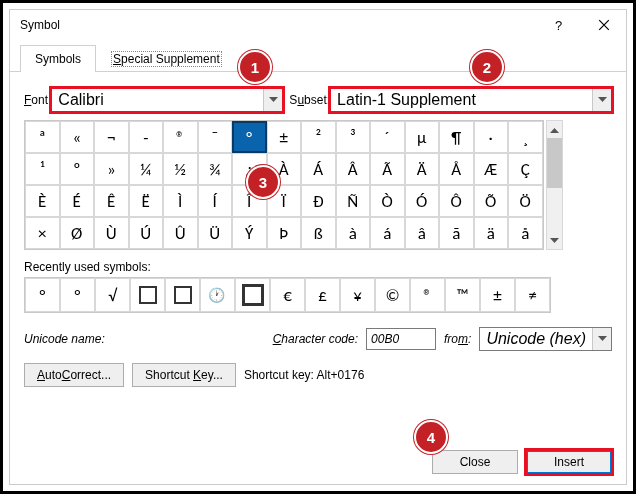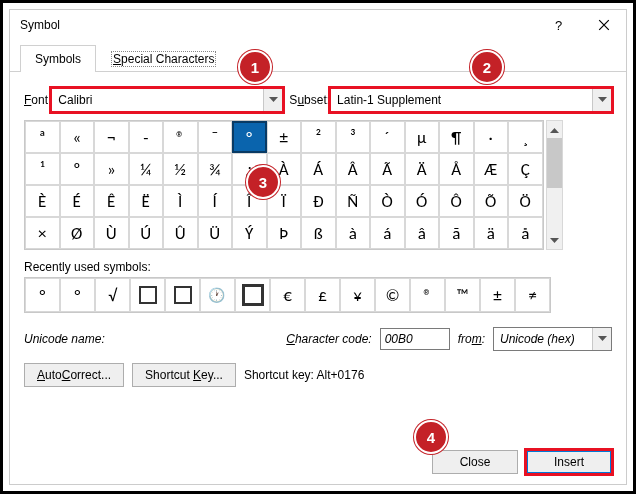--- a/index.html
+++ b/index.html
@@ -9,21 +9,21 @@
   .titlebar .title{font-size:12px;}
   .wbtn{width:45px;height:30px;display:flex;align-items:center;justify-content:center;}
   .wbtn svg{display:block;}
   .tabs{display:flex;border-bottom:1px solid #d0d0d0;padding:0 10px;margin-top:4px;}
   .tab{padding:6px 14px;border:1px solid transparent;border-bottom:none;position:relative;top:1px;}
   .tab.active{border-color:#d0d0d0;background:#fff;}
   .body{padding:8px 14px 0 14px;}
   .row{display:flex;align-items:center;margin:8px 0;}
   .lbl u{text-decoration:underline;}
   .combo{flex:1;display:flex;align-items:center;border:1px solid #7a7a7a;height:22px;background:#fff;}
-  .combo .txt{flex:1;padding:0 6px;font-size:12px;white-space:nowrap;overflow:hidden;}
+  .combo .txt{flex:1;padding:0 6px;font-size:16px;white-space:nowrap;overflow:hidden;}
   .combo .arrow{width:18px;height:100%;display:flex;align-items:center;justify-content:center;border-left:1px solid #c8c8c8;background:#efefef;}
   .hl{outline:3px solid #e81123;outline-offset:-1px;}
   .gridwrap{display:flex;gap:2px;margin-top:4px;}
   .grid{border:1px solid #c8c8c8;}
   .grow{display:flex;}
   .cell{width:34.5px;height:32px;border:1px solid #d8d8d8;display:flex;align-items:center;justify-content:center;font-family:Calibri,"Segoe UI",sans-serif;font-size:17px;box-sizing:border-box;}
   .cell.sel{background:#0a64ad;color:#fff;outline:2px solid #083a64;outline-offset:-2px;}
   .vscroll{width:17px;background:#f0f0f0;border:1px solid #d8d8d8;display:flex;flex-direction:column;align-items:center;box-sizing:border-box;}
   .vscroll .sbtn{height:17px;width:100%;display:flex;align-items:center;justify-content:center;}
   .vscroll .thumb{width:100%;height:50px;background:#c8c8c8;}
@@ -63,21 +63,21 @@
             <path d="M1 1 L9 9 M9 1 L1 9" stroke="#000" stroke-width="1" fill="none"></path>
           </svg>
       </div>
     </div>
 
     <div class="tabs">
       <div class="tab active">
         <span>Symbols</span>
       </div>
       <div class="tab">
-        <span style="border:1px dotted #888;padding:0 1px;"><u>S</u><span>pecial Characters</span></span>
+        <span style="border:1px dotted #888;padding:0 1px;"><u>S</u><span>pecial Supplement</span></span>
       </div>
     </div>
 
     <div class="body">
 
       <div class="row">
         <span class="lbl"><u>F</u>ont:</span>
         <div class="combo hl" style="flex:0 0 230px;">
           <span class="txt">Calibri</span>
           <span class="arrow">

